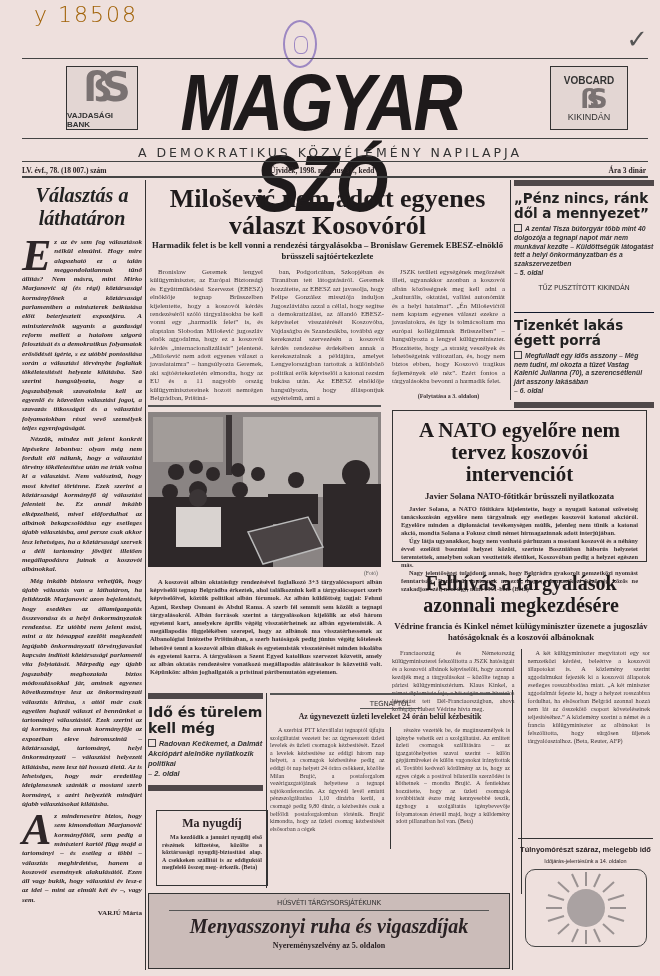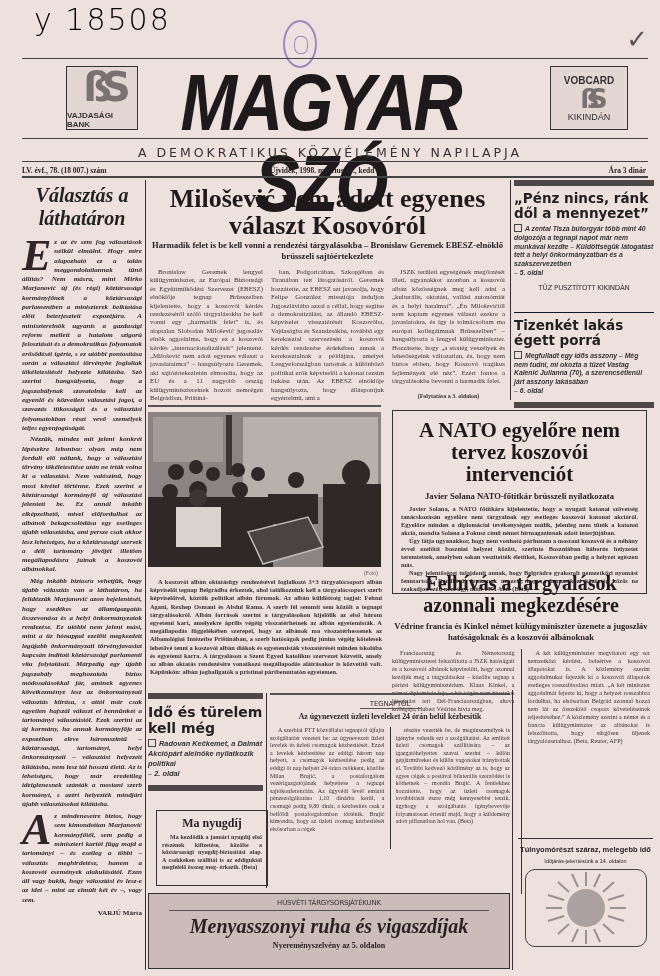--- a/index.html
+++ b/index.html
@@ -6,21 +6,21 @@
   html, body { width: 660px; height: 976px; overflow: hidden; }
   body {
     background: #eee0dd;
     font-family: "Liberation Serif", serif;
     color: #2a2224;
     position: relative;
   }
   .abs { position: absolute; }
   .handwriting {
     left: 34px; top: 2px; font-family: "DejaVu Sans", sans-serif;
-    font-size: 30px; color: #000000; letter-spacing: 2px; font-weight: 300;
+    font-size: 22px; color: #a16207; letter-spacing: 2px; font-weight: 300;
   }
   .checkmark { right: 12px; top: 24px; font-size: 26px; color: #555; font-family: "DejaVu Sans", sans-serif; }
   .stamp {
     left: 283px; top: 20px; width: 34px; height: 48px; border: 2px solid #7b63b8;
     border-radius: 50%; opacity: .7;
   }
   .stamp::after { content:""; position:absolute; left:9px; top:14px; width:12px; height:16px; border:1px solid #7b63b8; border-radius:40%; }
   .rule { left: 22px; right: 160px; height: 1px; background: #444; }
   .rule.full { right: 12px; }
   .masthead-box {
@@ -50,21 +50,21 @@
   .dropcap { float: left; font-size: 44px; line-height: 36px; font-weight: 700; font-style: italic; margin-right: 3px; }
   .para { text-indent: 8px; margin-top: 2px; }
   .main-head { left: 150px; top: 185px; width: 355px; text-align: center; font-weight: 700; font-size: 26px; line-height: 27px; color: #1f1b1c; }
   .main-sub { left: 150px; top: 240px; width: 355px; text-align: center; font-weight: 700; font-size: 8.6px; line-height: 11px; color: #222; }
   .cols3 { left: 150px; top: 268px; width: 355px; display: flex; gap: 8px; }
   .cols3 > div { flex: 1; }
   .txt { font-size: 6.8px; line-height: 8.4px; text-align: justify; color: #3a3234; }
   .txt p { text-indent: 8px; }
   .photo { left: 148px; top: 412px; width: 233px; height: 155px; background: #77706f; overflow: hidden; }
   .credit { font-size: 5.5px; color: #555; }
-  .nato-box { left: 392px; top: 410px; width: 255px; height: 184px; border: 1.5px solid #333; padding: 8px; }
+  .nato-box { left: 392px; top: 410px; width: 255px; height: 152px; border: 1.5px solid #333; padding: 8px; }
   .nato-head { text-align: center; font-weight: 700; font-size: 21px; line-height: 22px; color: #1f1b1c; }
   .nato-sub { text-align: center; font-weight: 700; font-size: 8.6px; margin: 6px 0 4px; }
   .sans-b { font-family: "Liberation Sans", sans-serif; font-weight: 700; }
   .side-head { font-family: "DejaVu Sans", sans-serif; font-weight: 700; font-size: 13.5px; line-height: 15px; color: #222; }
   .side-body { font-family: "Liberation Sans", sans-serif; font-style: italic; font-weight: 700; font-size: 6.8px; line-height: 8.8px; color: #333; }
   .bullet { display: inline-block; width: 8px; height: 8px; border: 1px solid #444; margin-right: 3px; vertical-align: -1px; }
   .bar-shade { height: 6px; background: #4f4849; }
   .section-label { font-family: "DejaVu Sans", sans-serif; font-size: 7px; letter-spacing: -.2px; color: #333; text-align: center; }
   .easter { left: 148px; top: 893px; width: 362px; height: 76px; background: #cbbcb9; border: 1.5px solid #333; text-align: center; }
 </style>

